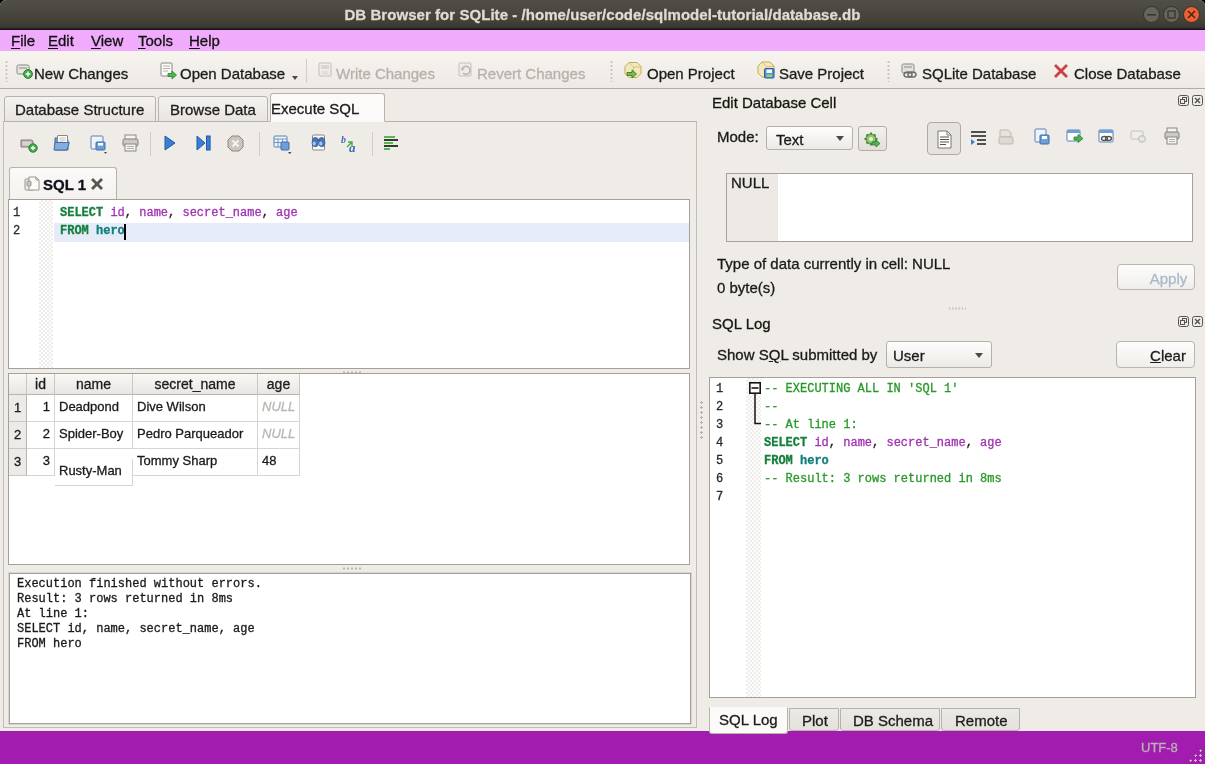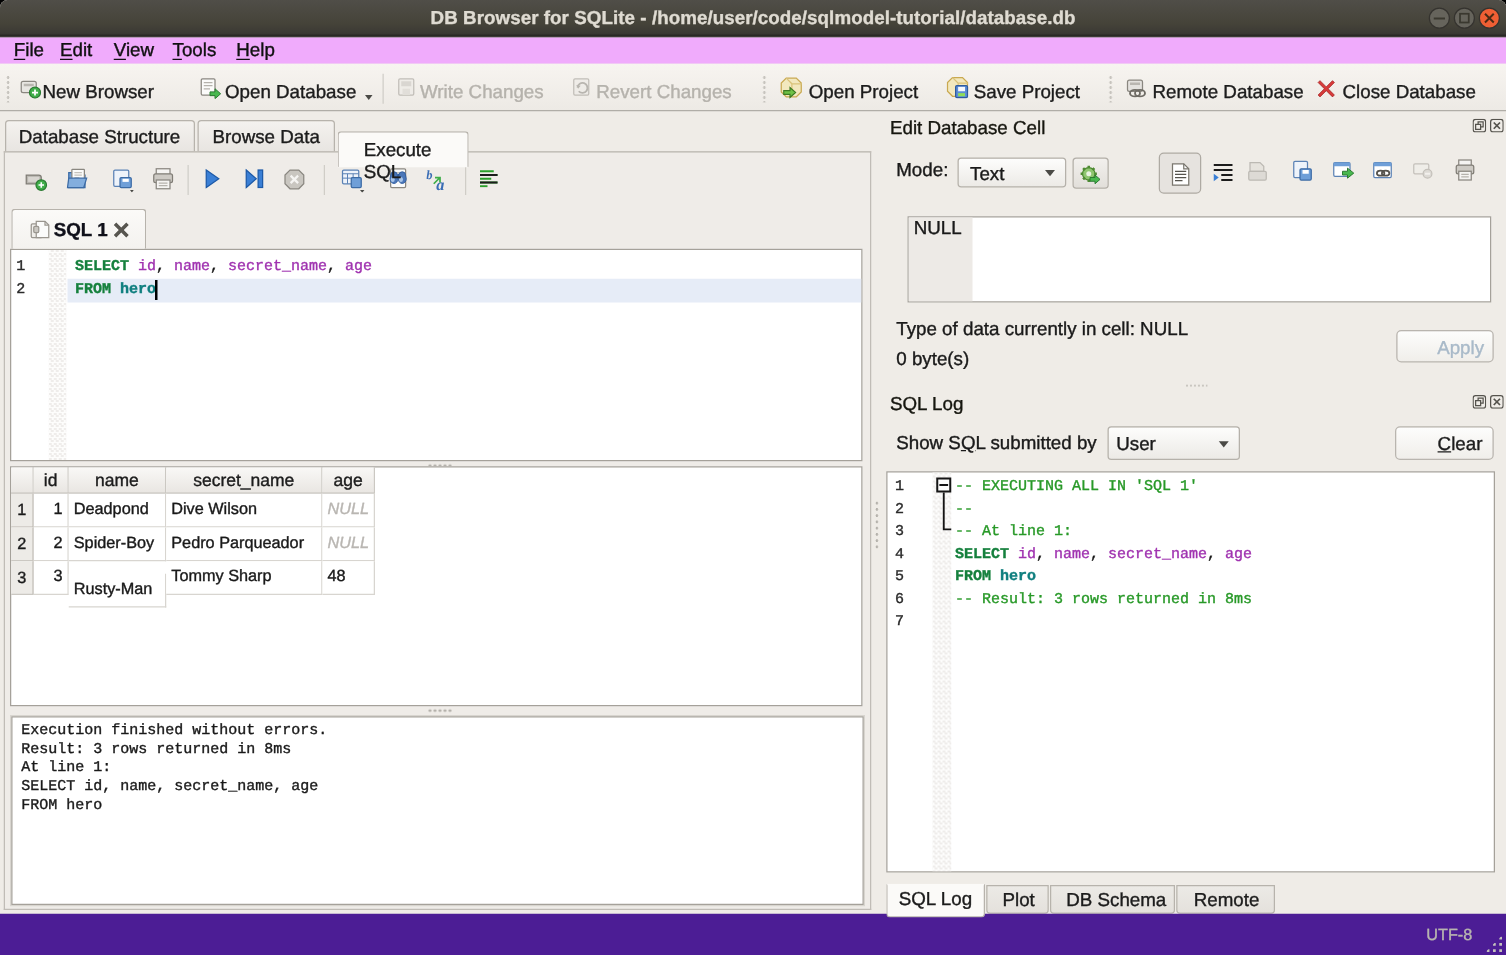--- a/index.html
+++ b/index.html
@@ -64,21 +64,21 @@
 #rightpanel { left:698px; top:91px; width:431px; height:640px; }
 .docktitle { font-size:15px; color:#16160f; }
 .combo { background:linear-gradient(#fdfdfc,#eceae6); border:1px solid #b5b1aa; border-radius:3px; }
 .combo .arr { position:absolute; right:8px; top:9px; width:0; height:0; border-left:4px solid transparent; border-right:4px solid transparent; border-top:5px solid #4a4a46; }
 .btn { background:linear-gradient(#fdfdfc,#f0eeea); border:1px solid #b9b5af; border-radius:4px; text-align:center;padding-left:25px; }
 
 
 .btab { border:1px solid #b7b3ac; background:linear-gradient(#eceae6,#e4e1dc); border-radius:0 0 3px 3px; color:#1c1c1c; }
 .btab.active { background:#fbfaf8; border-top:1px solid #fbfaf8; }
 
-#statusbar { left:0px; top:731px; width:1205px; height:33px; background:#4c1d95; }
+#statusbar { left:0px; top:731px; width:1205px; height:33px; background:#a21caf; }
 </style>
 </head>
 <body>
 <div id="win">
 
   <div id="titlebar" class="abs">
     <div id="title" class="abs">DB Browser for SQLite - /home/user/code/sqlmodel-tutorial/database.db</div>
     <div class="winbtn abs" style="left:1143px; background:#66645c; border:1px solid #35332f;">
       <svg width="15" height="15">
           <rect x="3" y="7" width="9" height="1.6" fill="#3a382f"></rect>
@@ -105,21 +105,21 @@
   </div>
 
   <div id="toolbar" class="abs">
     <div class="tbhandle abs" style="left:5px;"></div>
     <svg class="abs" style="left:16px; top:11px;" width="17" height="17" viewBox="0 0 17 17">
       <rect x="1" y="3" width="12" height="9" rx="1.5" fill="#e8e6e2" stroke="#8a8780"></rect>
       <rect x="3" y="5" width="8" height="2" fill="#b9b6b0"></rect>
       <circle cx="12" cy="12" r="4.4" fill="#3fae49" stroke="#2c7b33"></circle>
       <path d="M12 9.6 v4.8 M9.6 12 h4.8" stroke="#fff" stroke-width="1.4"></path>
     </svg>
-    <div class="tbtxt abs" style="left:34px;">New Browser</div>
+    <div class="tbtxt abs" style="left:34px;">New Changes</div>
 
     <svg class="abs" style="left:160px; top:11px;" width="18" height="17" viewBox="0 0 18 17">
       <rect x="1" y="1" width="11" height="13" rx="1" fill="#fbfbfa" stroke="#8a8780"></rect>
       <path d="M3 4h7M3 6.5h7M3 9h5" stroke="#b5b2ac" stroke-width="1"></path>
       <path d="M8 11.5 h4 v-2.5 l4.5 4 -4.5 4 v-2.5 h-4 z" fill="#49b84f" stroke="#2c7b33" stroke-width="0.8"></path>
     </svg>
     <div class="tbtxt abs" style="left:180px;">Open Database</div>
     <div class="abs" style="left:292px; top:25px; width:0; height:0; border-left:3.5px solid transparent; border-right:3.5px solid transparent; border-top:4px solid #4a4a46;"></div>
     <div class="tbsep abs" style="left:306px;"></div>
 
@@ -154,31 +154,31 @@
     </svg>
     <div class="tbtxt abs" style="left:779px;">Save Project</div>
 
     <div class="tbhandle abs" style="left:887px;"></div>
     <svg class="abs" style="left:900px; top:11px;" width="18" height="17" viewBox="0 0 18 17">
       <rect x="2" y="2" width="12" height="9" rx="1.5" fill="#e4e2de" stroke="#8a8780"></rect>
       <rect x="4" y="4" width="8" height="2" fill="#b9b6b0"></rect>
       <ellipse cx="8" cy="12.5" rx="4" ry="2.6" fill="none" stroke="#6e6b64" stroke-width="1.5"></ellipse>
       <ellipse cx="12" cy="12.5" rx="4" ry="2.6" fill="none" stroke="#6e6b64" stroke-width="1.5"></ellipse>
     </svg>
-    <div class="tbtxt abs" style="left:922px;">Remote Database</div>
+    <div class="tbtxt abs" style="left:922px;">SQLite Database</div>
 
     <svg class="abs" style="left:1053px; top:12px;" width="16" height="16" viewBox="0 0 16 16">
       <path d="M3 1.5 L8 6.5 L13 1.5 L14.5 3 L9.5 8 L14.5 13 L13 14.5 L8 9.5 L3 14.5 L1.5 13 L6.5 8 L1.5 3 Z" fill="#d83b3b" stroke="#a02020" stroke-width="0.6"></path>
     </svg>
     <div class="tbtxt abs" style="left:1074px;">Close Database</div>
   </div>
 
   <div class="tab abs" style="left:4px; top:96px; width:152px; height:26px; padding-top:4px; padding-left:10px;">Database Structure</div>
   <div class="tab abs" style="left:158px; top:96px; width:110px; height:26px; padding-top:4px; padding-left:11px;">Browse Data</div>
-  <div class="tab active abs" style="left:270px; top:105px; width:105px; height:29px; padding-top:6px; padding-left:20px; z-index:3;">Execute SQL</div>
+  <div class="tab active abs" style="left:270px; top:93px; width:115px; height:29px; padding-top:6px; padding-left:0; z-index:3;">Execute SQL</div>
 
   <div id="leftpane" class="abs">
 
     <svg class="abs" style="left:15px; top:14px;" width="20" height="18" viewBox="0 0 20 18">
       <path d="M2 4 h10 a2 2 0 0 1 2 2 v5 h-12 z" fill="#b9b6b0" stroke="#807d76"></path>
       <rect x="3.5" y="5.5" width="9" height="4" fill="#d8d5d0"></rect>
       <circle cx="14" cy="12" r="4.2" fill="#3fae49" stroke="#2c7b33"></circle>
       <path d="M14 9.8 v4.4 M11.8 12 h4.4" stroke="#fff" stroke-width="1.3"></path>
     </svg>
     <svg class="abs" style="left:49px; top:12px;" width="20" height="20" viewBox="0 0 20 20">

